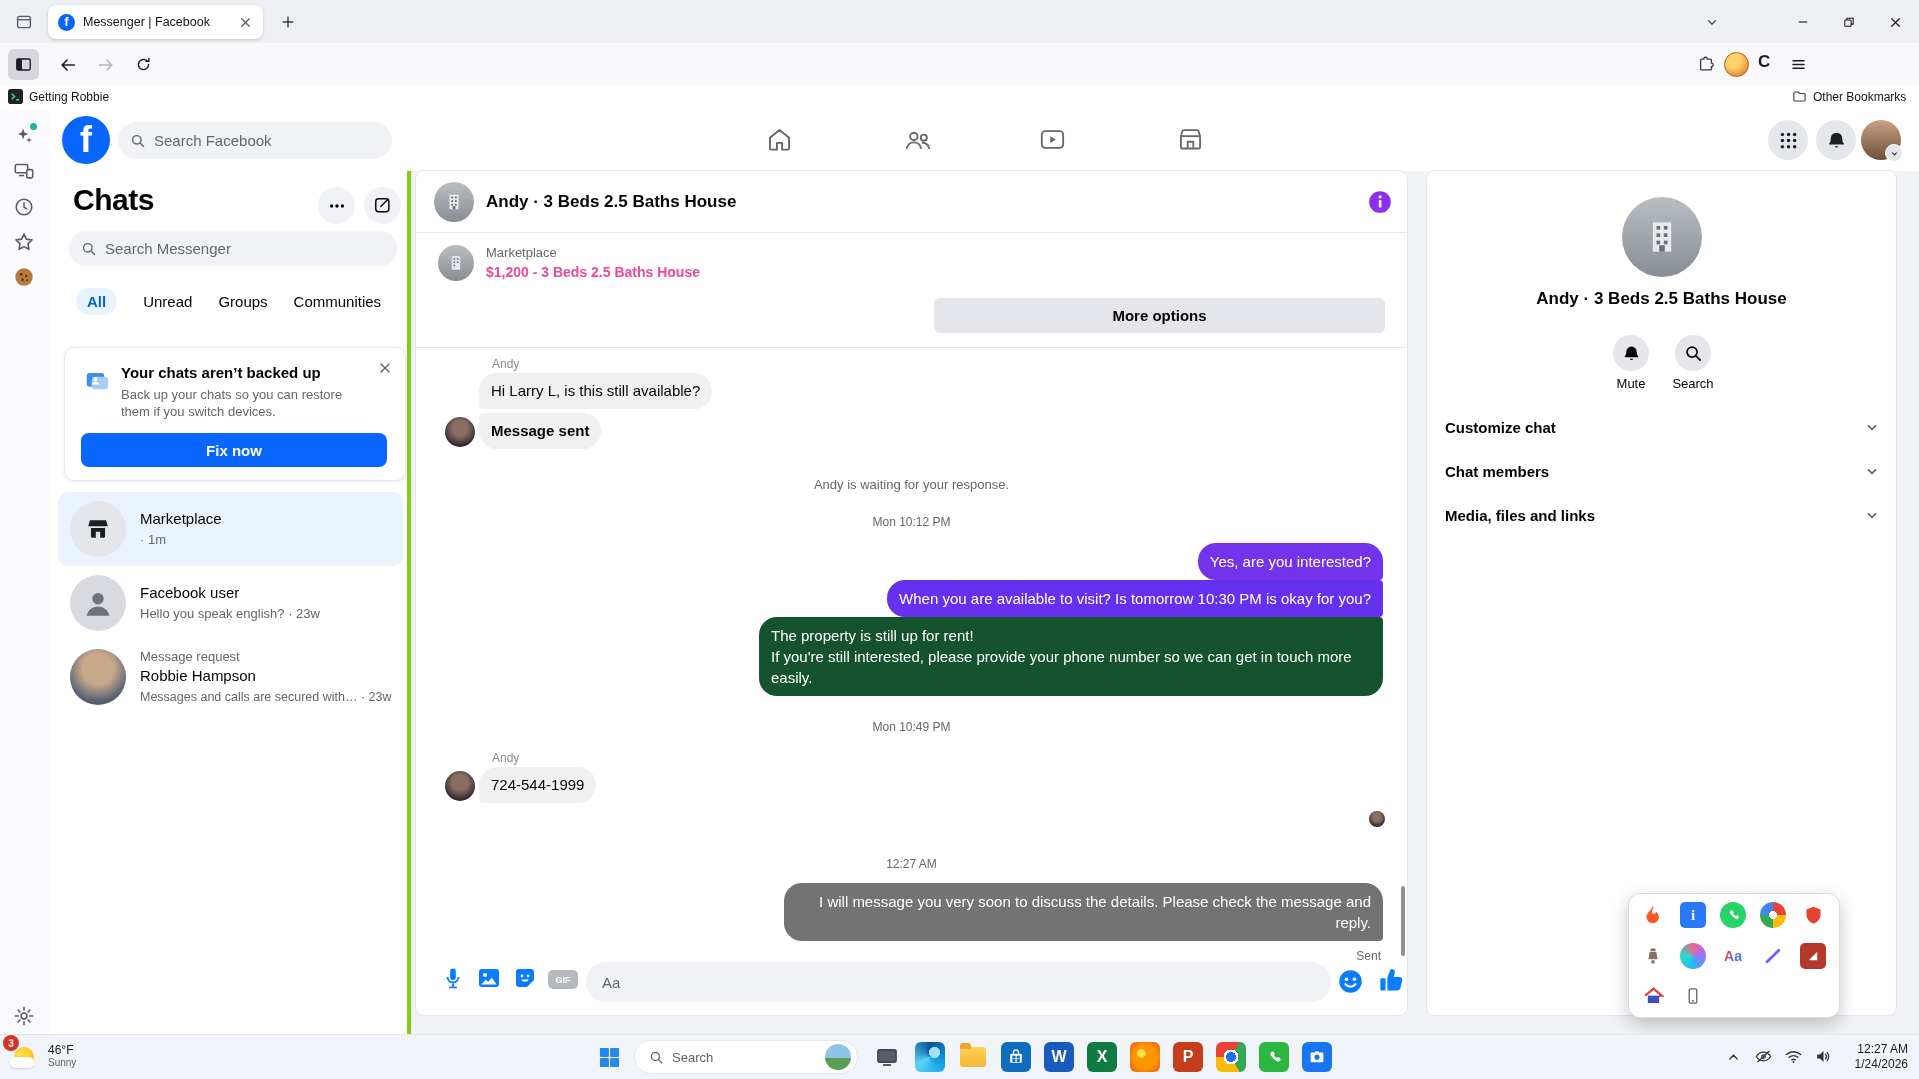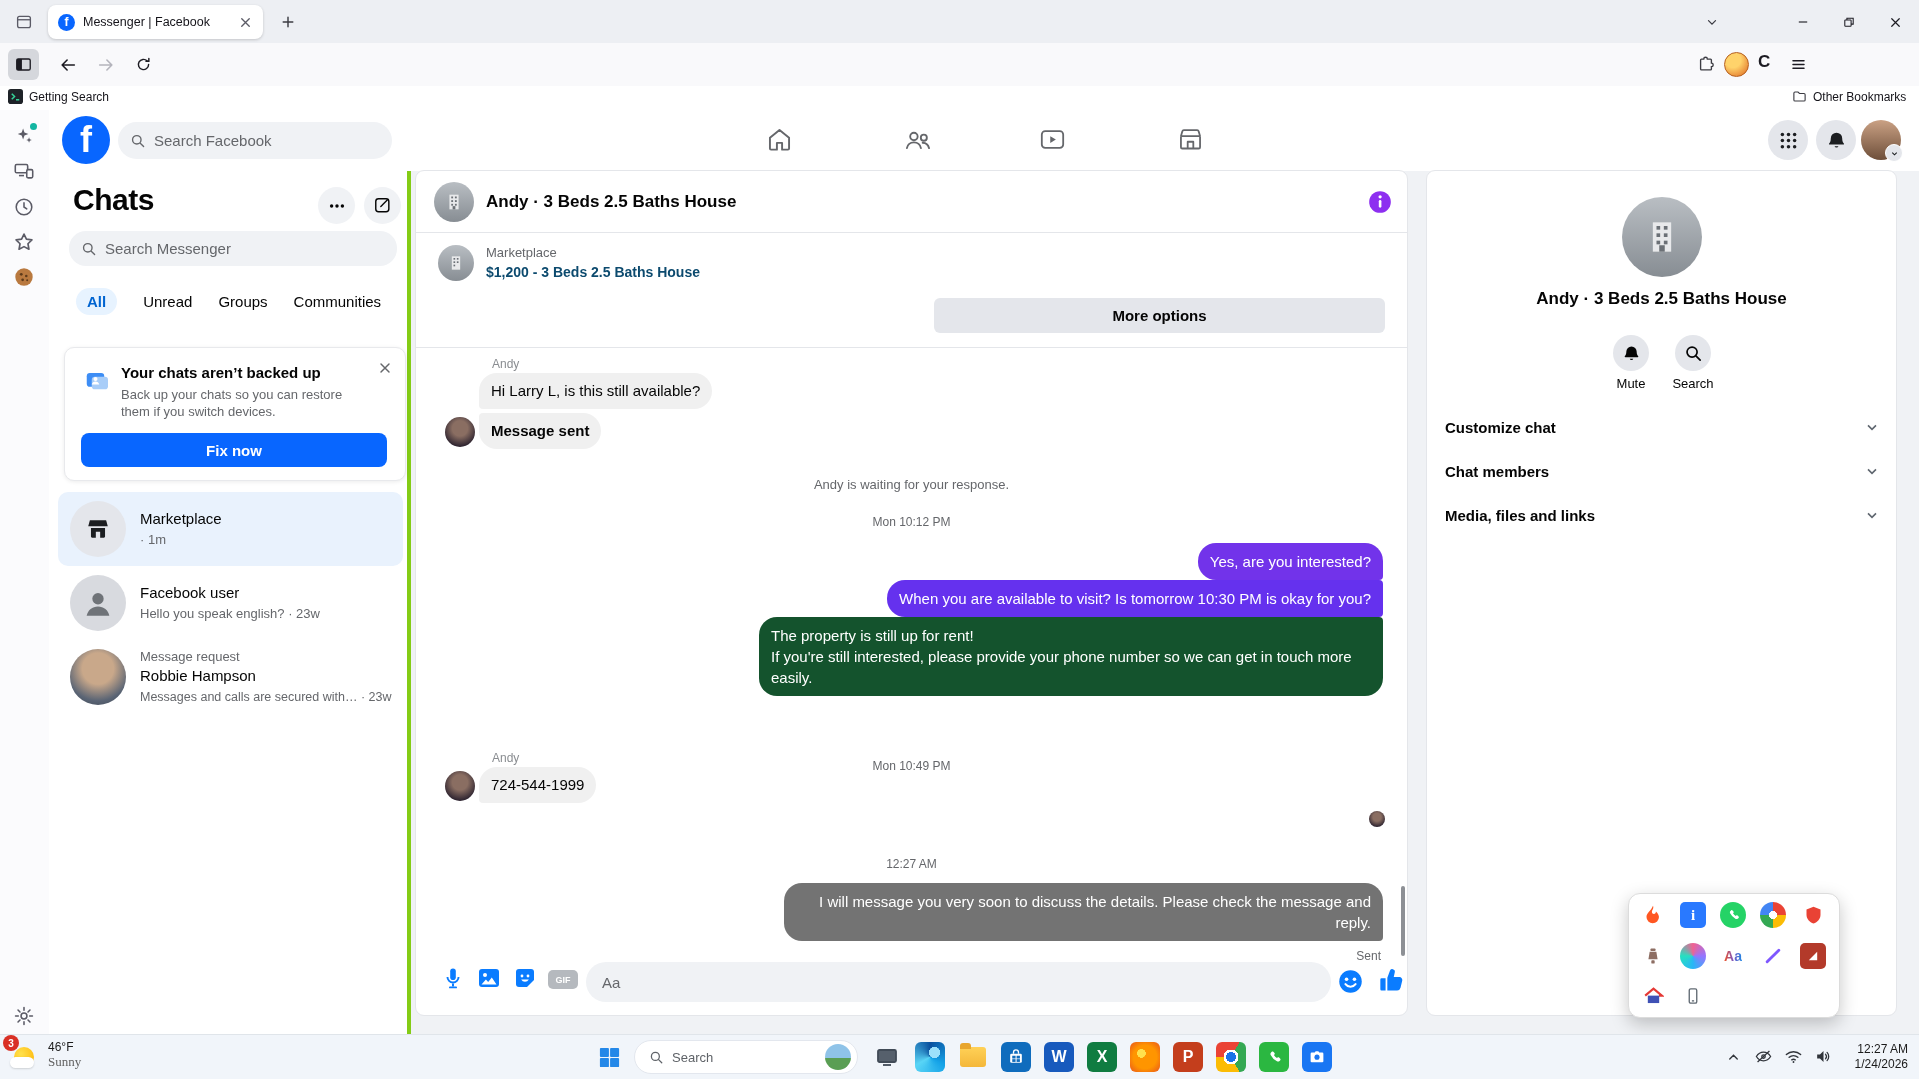--- a/index.html
+++ b/index.html
@@ -197,21 +197,21 @@
     </div>
   </div>
 
   <div class="abs bookmarksbar">
     <div class="abs flex" style="left:8px;top:3px;gap:6px;">
       <svg width="15" height="15" viewBox="0 0 16 16">
           <rect width="16" height="16" rx="3" fill="#1f2328"></rect>
           <path d="M4 5l3 3-3 3" stroke="#35d399" stroke-width="1.6" fill="none"></path>
           <path d="M8.5 11.5h3.5" stroke="#35d399" stroke-width="1.6"></path>
         </svg>
-      <span>Getting Search</span>
+      <span>Getting Robbie</span>
     </div>
     <div class="abs flex" style="left:1792px;top:3px;gap:6px;">
       <svg width="15" height="15" viewBox="0 0 20 20" fill="none" stroke="#3c3c43" stroke-width="1.5">
           <path d="M2.5 5.5a1.5 1.5 0 0 1 1.5-1.5h4l2 2h6a1.5 1.5 0 0 1 1.5 1.5v7A1.5 1.5 0 0 1 16 16H4a1.5 1.5 0 0 1-1.5-1.5z"></path>
         </svg>
       <span>Other Bookmarks</span>
     </div>
   </div>
 
   <div class="abs ffsidebar">
@@ -425,21 +425,21 @@
             <g fill="#6b7076">
               <rect x="9" y="6" width="2" height="2"></rect>
               <rect x="13" y="6" width="2" height="2"></rect>
               <rect x="9" y="10" width="2" height="2"></rect>
               <rect x="13" y="10" width="2" height="2"></rect>
               <rect x="9" y="14" width="2" height="2"></rect>
             </g>
           </svg>
       </div>
       <div class="abs" style="left:70px;top:12px;font-size:13px;color:#65676b;">Marketplace</div>
-      <div class="abs" style="left:70px;top:31px;font-size:14px;font-weight:600;color:#0c4a6e;">$1,200 - 3 Beds 2.5 Baths House</div>
+      <div class="abs" style="left:70px;top:31px;font-size:14px;font-weight:600;color:#ec4899;">$1,200 - 3 Beds 2.5 Baths House</div>
       <div class="abs actbtn" style="left:518px;width:451px;">More options</div>
     </div>
 
     <div class="abs msg-label" style="left:76px;top:186px;">Andy</div>
     <div class="abs" style="left:63px;top:202px;">
       <span class="bubble-in" style="border-radius:18px 18px 18px 4px;">Hi Larry L, is this still available?</span>
     </div>
     <div class="abs mini-av circle" style="left:29px;top:246px;"></div>
     <div class="abs" style="left:63px;top:242px;">
       <span class="bubble-in" style="border-radius:4px 18px 18px 18px;font-weight:600;">Message sent</span>
@@ -452,21 +452,21 @@
       <span class="bubble-out" style="background:#7233ea;border-radius:18px 18px 4px 18px;">Yes, are you interested?</span>
     </div>
     <div class="abs" style="right:24px;top:409px;text-align:right;">
       <span class="bubble-out" style="background:#6531ee;border-radius:18px 4px 4px 18px;">When you are available to visit? Is tomorrow 10:30 PM is okay for you?</span>
     </div>
     <div class="abs" style="right:24px;top:446px;text-align:right;">
       <span class="bubble-out preline" style="background:#14532d;border-radius:18px 4px 18px 18px;text-align:left;">The property is still up for rent!
 If you're still interested, please provide your phone number so we can get in touch more easily.</span>
     </div>
 
-    <div class="abs center-note" style="top:549px;font-size:12px;margin-top:39px;">Mon 10:49 PM</div>
+    <div class="abs center-note" style="top:549px;font-size:12px;">Mon 10:49 PM</div>
 
     <div class="abs msg-label" style="left:76px;top:580px;">Andy</div>
     <div class="abs mini-av circle" style="left:29px;top:600px;"></div>
     <div class="abs" style="left:63px;top:596px;">
       <span class="bubble-in" style="border-radius:18px 18px 18px 4px;">724-544-1999</span>
     </div>
 
     <div class="abs mini-av circle" style="left:953px;top:640px;width:16px;height:16px;"></div>
 
     <div class="abs center-note" style="top:686px;font-size:12px;">12:27 AM</div>
@@ -627,21 +627,21 @@
 
   <div class="abs taskbar">
     <div class="abs flex" style="left:8px;top:4px;gap:8px;">
       <div style="position:relative;width:32px;height:32px;">
         <div class="abs circle" style="left:6px;top:8px;width:20px;height:20px;background:radial-gradient(circle at 35% 35%,#ffe14d,#ffb300);"></div>
         <div class="abs" style="left:2px;top:18px;width:24px;height:11px;background:#fff;border-radius:8px;box-shadow:0 1px 2px rgba(0,0,0,.15);"></div>
         <div class="abs circle" style="left:-5px;top:-4px;width:16px;height:16px;background:#d93025;color:#fff;font-size:10px;font-weight:700;display:flex;align-items:center;justify-content:center;">3</div>
       </div>
       <div>
         <div style="font-size:12px;color:#1b1b1b;">46°F</div>
-        <div style="font-size:13px;color:#616161;font-family:Liberation Serif, serif;">Sunny</div>
+        <div style="font-size:10px;color:#616161;">Sunny</div>
       </div>
     </div>
 
     <div class="abs" style="left:598px;top:11px;">
       <svg width="23" height="23" viewBox="0 0 24 24" fill="#2488e8">
           <rect x="2" y="2" width="9.4" height="9.4" rx="1"></rect>
           <rect x="12.6" y="2" width="9.4" height="9.4" rx="1"></rect>
           <rect x="2" y="12.6" width="9.4" height="9.4" rx="1"></rect>
           <rect x="12.6" y="12.6" width="9.4" height="9.4" rx="1"></rect>
         </svg>

